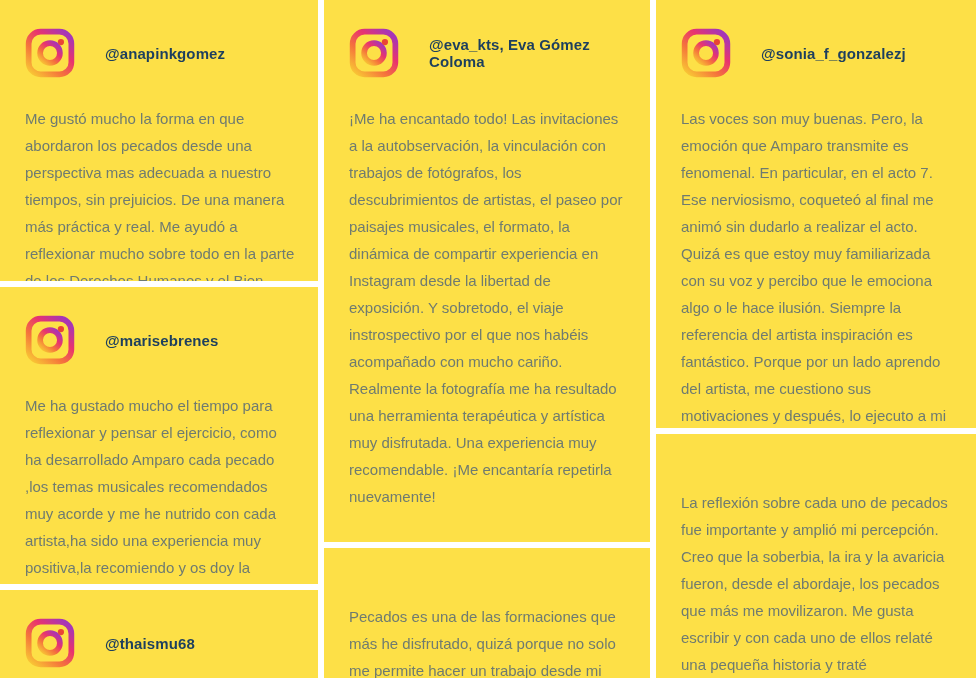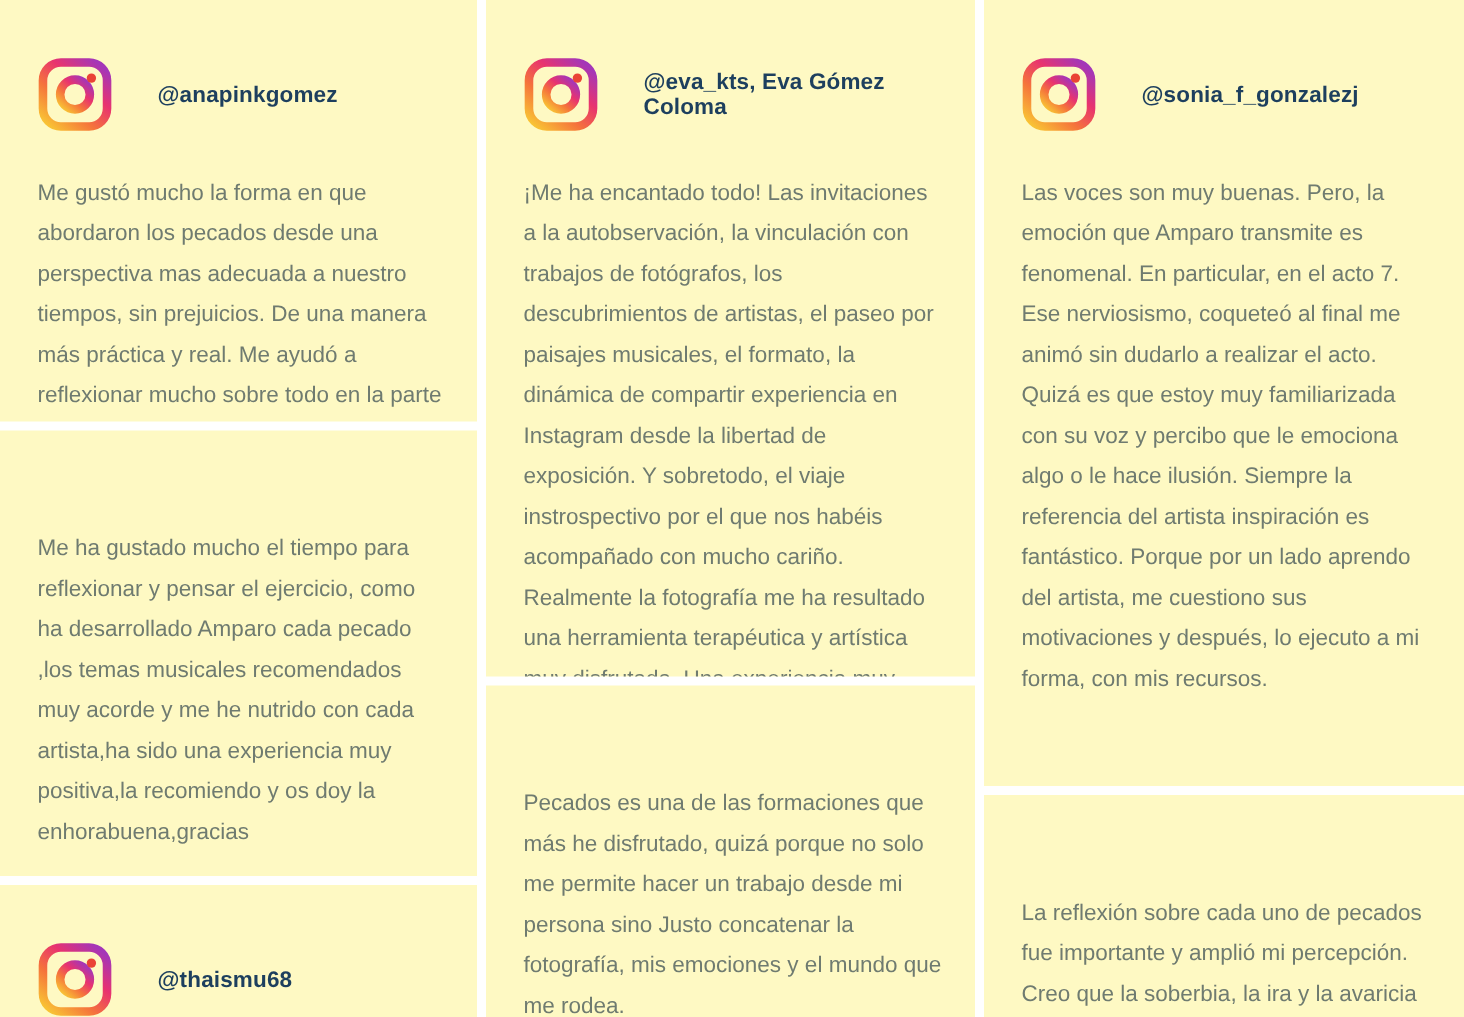--- a/index.html
+++ b/index.html
@@ -6,23 +6,23 @@
   body{
     width:976px;height:678px;overflow:hidden;background:#ffffff;
     font-family:"Liberation Sans","DejaVu Sans",sans-serif;
   }
   .grid{display:flex;gap:6px;width:976px;}
   .col{display:flex;flex-direction:column;gap:6px;}
   .col-1{width:318px;}
   .col-2{width:326px;}
   .col-3{width:320px;}
   .card{
-    background:#fef9c3;
+    background:#fde047;
     box-sizing:border-box;
-    padding:38px 22px 0 25px;
+    padding:28px 22px 0 25px;
     overflow:hidden;
     flex:0 0 auto;
   }
   .card-header{display:flex;align-items:center;gap:30px;}
   .ig{width:50px;height:50px;flex:0 0 auto;display:block;}
   .handle{
     font-weight:bold;font-size:15px;color:#1d3f5e;letter-spacing:0.1px;
   }
   .quote{
     margin:27px 0 0 0;font-size:15px;line-height:27px;color:#6f7b70;
@@ -55,20 +55,30 @@
             <circle cx="24" cy="24" r="9.5" fill="none" stroke="url(#igGrad)" stroke-width="5.5"></circle>
             <circle cx="34.5" cy="13.5" r="3" fill="#ea4335"></circle>
           </svg>
         </span>
         <span class="handle">@anapinkgomez</span>
       </div>
       <p class="quote"><span>Me gustó mucho la forma en que abordaron los pecados desde una perspectiva mas adecuada a nuestro tiempos, sin prejuicios. De una manera más práctica y real. Me ayudó a reflexionar mucho sobre todo en la parte de los Derechos Humanos y el Bien Común.</span></p>
     </div>
 
     <div class="card" style="height:297px">
+      <div class="card-header">
+        <span class="ig">
+          <svg viewBox="0 0 48 48" width="50" height="50">
+            <rect x="3.5" y="3.5" width="41" height="41" rx="11.5" fill="none" stroke="url(#igGrad)" stroke-width="5.5"></rect>
+            <circle cx="24" cy="24" r="9.5" fill="none" stroke="url(#igGrad)" stroke-width="5.5"></circle>
+            <circle cx="34.5" cy="13.5" r="3" fill="#ea4335"></circle>
+          </svg>
+        </span>
+        <span class="handle">@marisebrenes</span>
+      </div>
       <p class="quote"><span>Me ha gustado mucho el tiempo para reflexionar y pensar el ejercicio, como ha desarrollado Amparo cada pecado ,los temas musicales recomendados muy acorde y me he nutrido con cada artista,ha sido una experiencia muy positiva,la recomiendo y os doy la enhorabuena,gracias</span> </p>
     </div>
 
     <div class="card" style="height:300px">
       <div class="card-header">
         <span class="ig">
           <svg viewBox="0 0 48 48" width="50" height="50">
             <rect x="3.5" y="3.5" width="41" height="41" rx="11.5" fill="none" stroke="url(#igGrad)" stroke-width="5.5"></rect>
             <circle cx="24" cy="24" r="9.5" fill="none" stroke="url(#igGrad)" stroke-width="5.5"></circle>
             <circle cx="34.5" cy="13.5" r="3" fill="#ea4335"></circle>
@@ -76,21 +86,21 @@
         </span>
         <span class="handle">@thaismu68</span>
       </div>
       <p class="quote"><span></span></p>
     </div>
 
   </div>
 
   <div class="col col-2">
 
-    <div class="card" style="height:451px">
+    <div class="card" style="height:542px">
       <div class="card-header">
         <span class="ig">
           <svg viewBox="0 0 48 48" width="50" height="50">
             <rect x="3.5" y="3.5" width="41" height="41" rx="11.5" fill="none" stroke="url(#igGrad)" stroke-width="5.5"></rect>
             <circle cx="24" cy="24" r="9.5" fill="none" stroke="url(#igGrad)" stroke-width="5.5"></circle>
             <circle cx="34.5" cy="13.5" r="3" fill="#ea4335"></circle>
           </svg>
         </span>
         <span class="handle">@eva_kts, Eva Gómez Coloma</span>
       </div>
@@ -98,21 +108,21 @@
     </div>
 
     <div class="card" style="height:400px">
       <p class="quote"><span>Pecados es una de las formaciones que más he disfrutado, quizá porque no solo me permite hacer un trabajo desde mi persona sino Justo concatenar la fotografía, mis emociones y el mundo que me rodea.</span></p>
     </div>
 
   </div>
 
   <div class="col col-3">
 
-    <div class="card" style="height:524px">
+    <div class="card" style="height:428px">
       <div class="card-header">
         <span class="ig">
           <svg viewBox="0 0 48 48" width="50" height="50">
             <rect x="3.5" y="3.5" width="41" height="41" rx="11.5" fill="none" stroke="url(#igGrad)" stroke-width="5.5"></rect>
             <circle cx="24" cy="24" r="9.5" fill="none" stroke="url(#igGrad)" stroke-width="5.5"></circle>
             <circle cx="34.5" cy="13.5" r="3" fill="#ea4335"></circle>
           </svg>
         </span>
         <span class="handle">@sonia_f_gonzalezj</span>
       </div>

